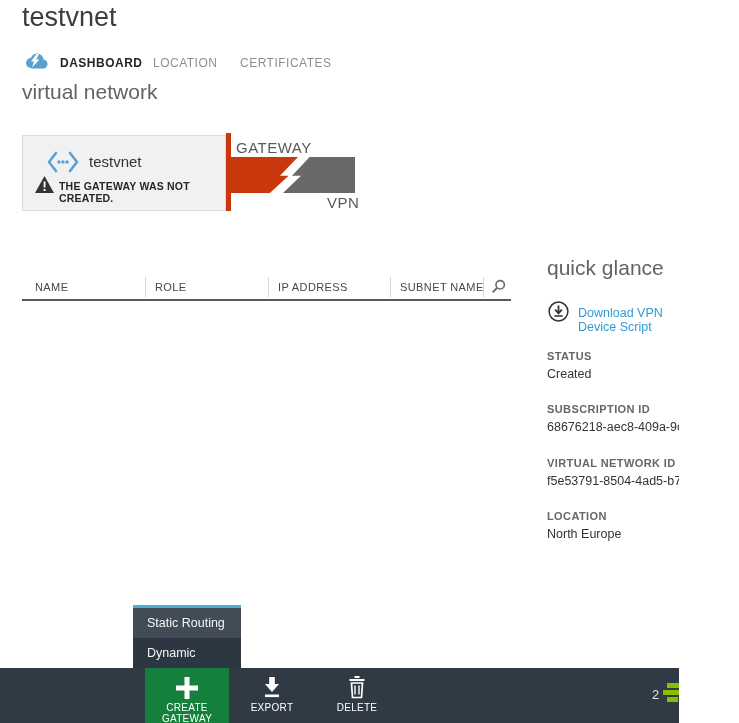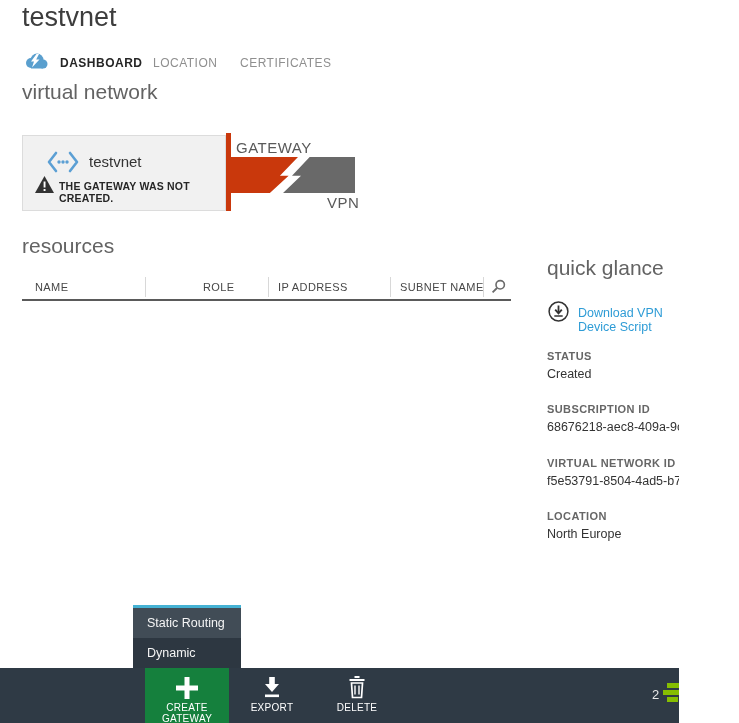--- a/index.html
+++ b/index.html
@@ -94,24 +94,23 @@
     <div class="abs warn-text" style="left:36px;top:44px;">THE GATEWAY WAS NOT CREATED.</div>
   </div>
 
   <div class="abs red-bar" style="left:226px;top:133px;width:5px;height:78px;"></div>
   <div class="abs mini-label" style="left:236px;top:139px;">GATEWAY</div>
   <div class="abs band-red" style="left:231px;top:157px;width:67px;height:36px;"></div>
   <div class="abs band-gray" style="left:283px;top:157px;width:72px;height:36px;"></div>
   <div class="abs mini-label" style="left:327px;top:194px;">VPN</div>
 
 
-  <div class="abs section-title" style="left:22px;top:234px;">resources</div>
 
   <div class="abs th" style="left:35px;top:281px;">NAME</div>
-  <div class="abs th" style="left:155px;top:281px;margin-left:48px;">ROLE</div>
+  <div class="abs th" style="left:155px;top:281px;">ROLE</div>
   <div class="abs th" style="left:278px;top:281px;">IP ADDRESS</div>
   <div class="abs th" style="left:400px;top:281px;">SUBNET NAME</div>
   <div class="abs tdiv" style="left:145px;top:277px;"></div>
   <div class="abs tdiv" style="left:268px;top:277px;"></div>
   <div class="abs tdiv" style="left:390px;top:277px;"></div>
   <div class="abs tdiv" style="left:483px;top:277px;"></div>
   <div class="abs" style="left:491px;top:279px;width:15px;height:15px;">
     <svg width="15" height="15" viewBox="0 0 15 15">
       <circle cx="9.2" cy="5.8" r="4.2" fill="none" stroke="#6b6b6b" stroke-width="1.6"></circle>
       <line x1="6" y1="9" x2="1.6" y2="13.4" stroke="#6b6b6b" stroke-width="1.8"></line>

